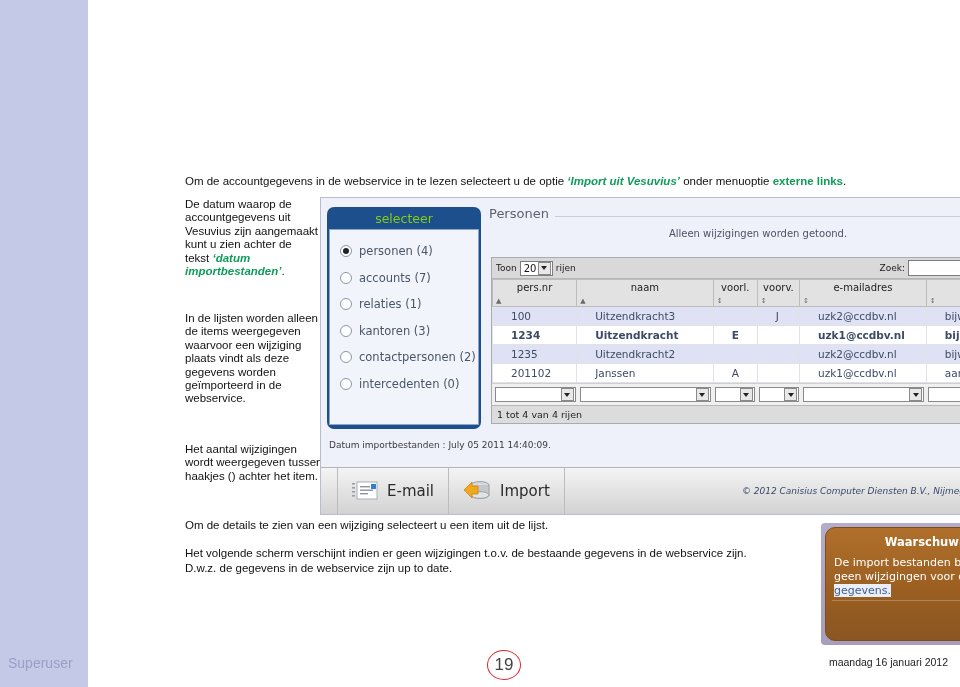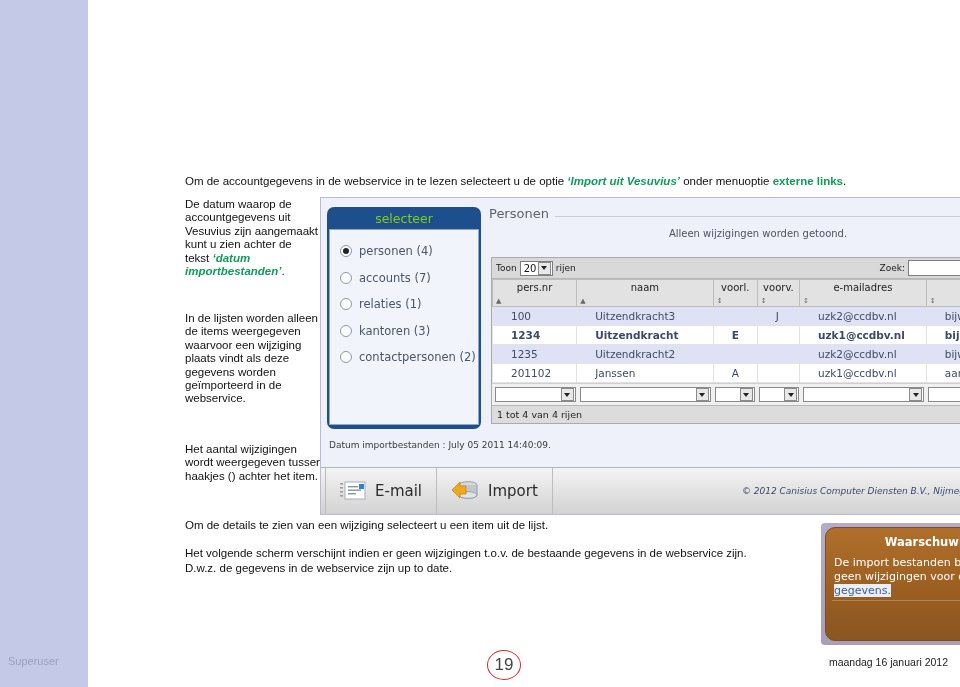--- a/index.html
+++ b/index.html
@@ -190,21 +190,21 @@
   
   #apptoolbar{
     position:absolute;left:0;right:0;bottom:0;height:46px;
     background:linear-gradient(#f4f4f4,#d2d2d2);
     border-top:1px solid #b4b4b4;display:flex;align-items:center;
   }
   .tb-btn{
     height:46px;display:flex;align-items:center;padding:0 14px;
     border-right:1px solid #bcbcbc;font-size:15px;color:#2b2b2b;gap:9px;
   }
-  .tb-btn:first-child{border-left:1px solid #bcbcbc;margin-left:4px;justify-content:center;}
+  .tb-btn:first-child{border-left:1px solid #bcbcbc;margin-left:16px;justify-content:center;}
   #copyright{
     margin-left:auto;padding-right:10px;font-size:9px;color:#3a4a6b;
     font-style:italic;
   }
   
   #warn{
     position:absolute;left:733px;top:523px;width:222px;height:122px;
     background:linear-gradient(#b4accb,#a79dbd);
     padding:4px;box-sizing:border-box;border-radius:4px;
   }
@@ -221,21 +221,21 @@
   #warn-body{
     margin:7px 8px 0 8px;color:#ffffff;font-size:11px;line-height:14px;
   }
   #warn-body .hl{background:#e9eef8;color:#44608c;}
   #warn-sep{
     position:absolute;left:6px;right:6px;top:72px;height:1px;
     background:rgba(255,255,255,.25);
   }
   
   #footer-user{
-    position:absolute;left:8px;top:655px;font-size:11px;color:#9aa0c3;
+    position:absolute;left:8px;top:655px;font-size:14px;color:#9aa0c3;
   }
   #footer-page{
     position:absolute;left:487px;top:650px;width:32px;height:28px;
     border:1.3px solid #d8282f;border-radius:50%;
     display:flex;align-items:center;justify-content:center;
     font-size:17px;color:#444;
   }
   #footer-date{
     position:absolute;right:12px;top:656px;font-size:10.5px;color:#222;
   }
@@ -276,20 +276,24 @@
           <span class="radio"></span>
           <span class="radio-label">relaties (1)</span>
         </div>
         <div class="radio-row">
           <span class="radio"></span>
           <span class="radio-label">kantoren (3)</span>
         </div>
         <div class="radio-row">
           <span class="radio"></span>
           <span class="radio-label">contactpersonen (2)</span>
+        </div>
+        <div class="radio-row">
+          <span class="radio"></span>
+          <span class="radio-label">intercedenten (0)</span>
         </div>
       </div>
     </div>
 
     <div id="personen">
       <div id="personen-legend">Personen</div>
       <div id="personen-box">
         <div id="notice">Alleen wijzigingen worden getoond.</div>
 
         <div id="tbl-wrap">

